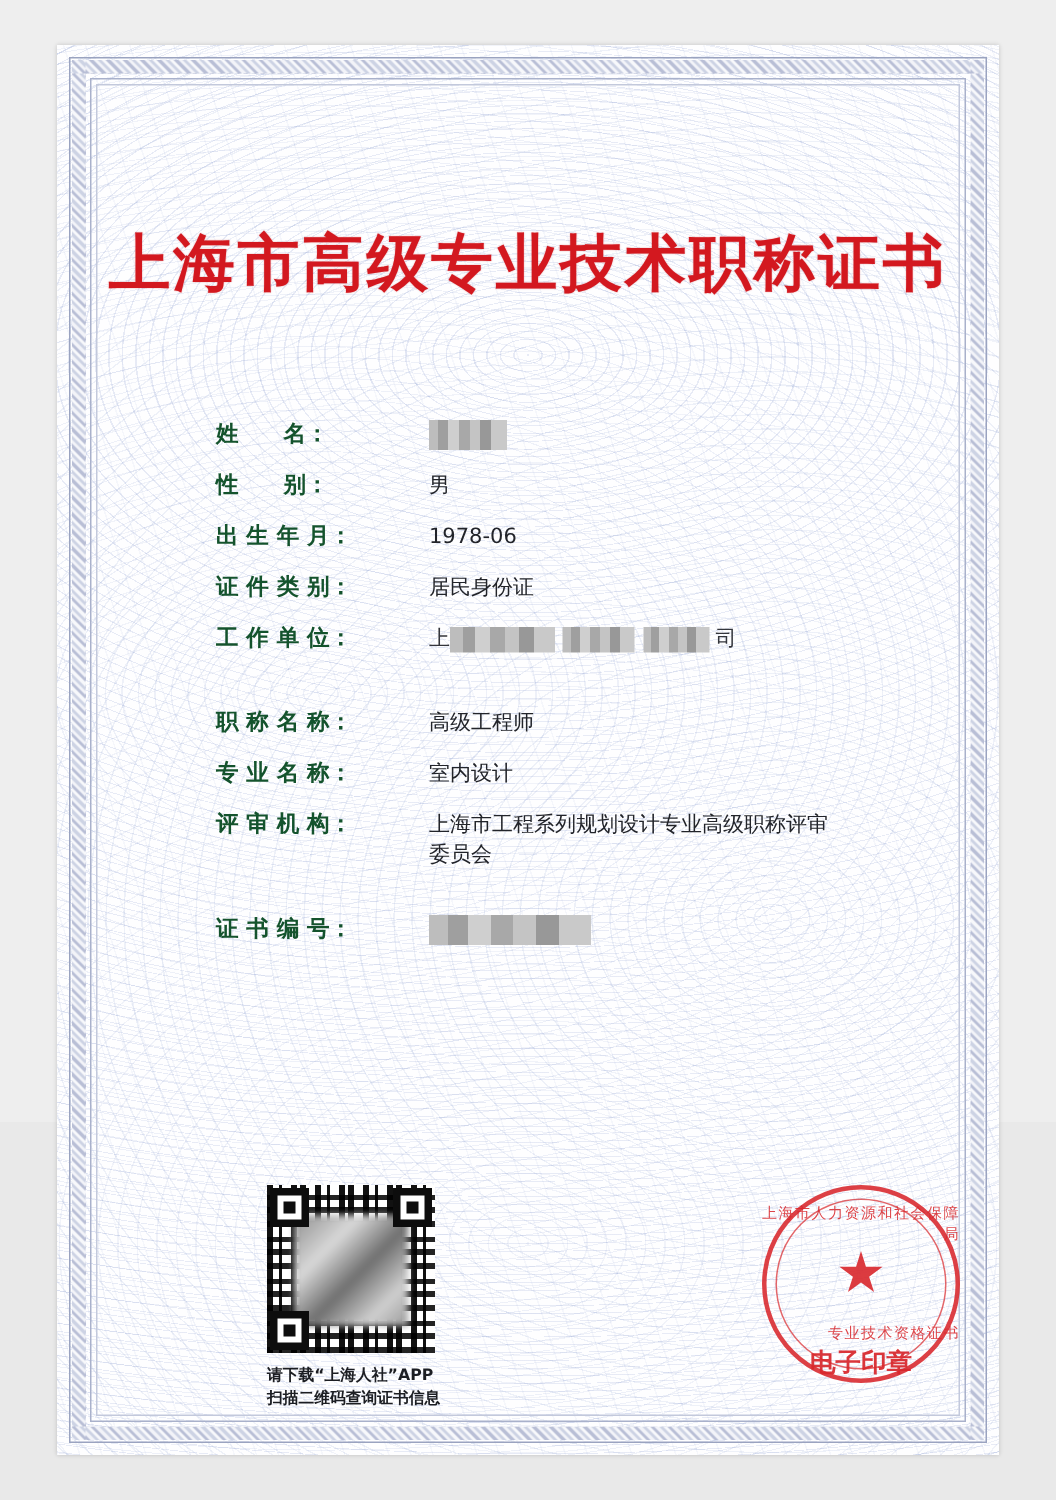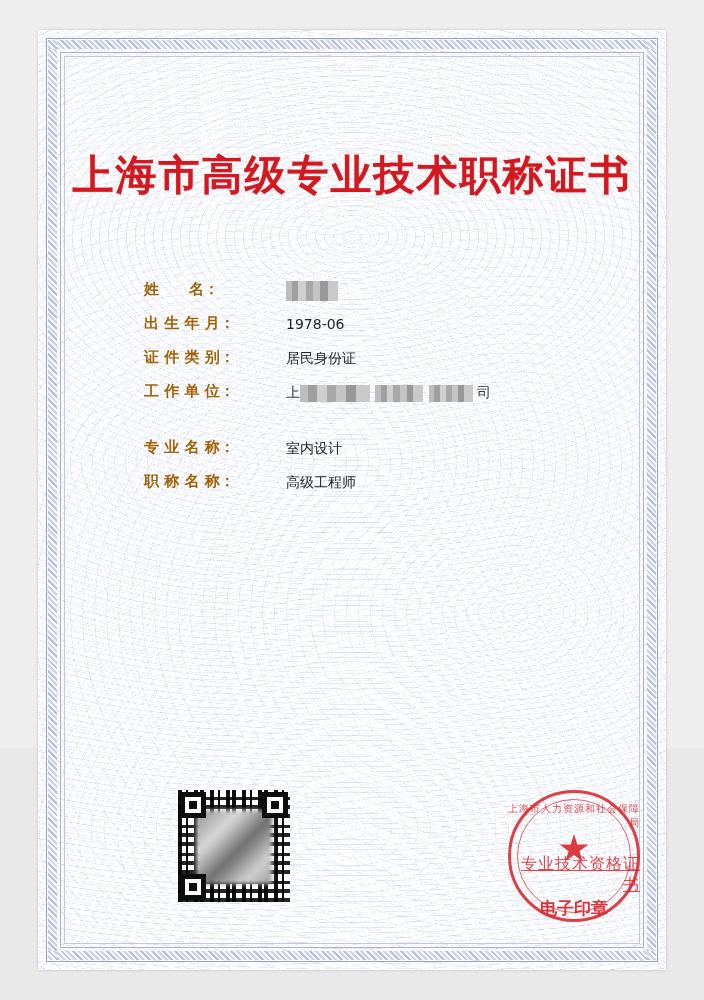--- a/index.html
+++ b/index.html
@@ -121,21 +121,21 @@
     align-items: flex-start;
     margin-bottom: 12px;
     min-height: 22px;
   }
   .field-label {
     width: 132px;
     flex: none;
     font-family: "DejaVu Sans", "Liberation Sans", sans-serif;
     font-size: 15px;
     font-weight: bold;
-    color: #a16207;
+    color: #14532d;
     display: flex;
     justify-content: space-between;
   }
   .field-label.tight {
     letter-spacing: 0;
     display: block;
   }
   .field-value {
     font-family: "DejaVu Sans", "Liberation Sans", sans-serif;
     font-size: 14px;
@@ -264,23 +264,22 @@
     font-family: "DejaVu Sans", "Liberation Sans", sans-serif;
     opacity: 0.85;
   }
   .seal-top-text {
     top: 12px;
     font-size: 10px;
     letter-spacing: 1px;
   }
   .seal-bottom-text {
     bottom: 26px;
-    font-size: 16px;
+    font-size: 10px;
     letter-spacing: 1px;
-    text-decoration: underline;
   }
   .seal-label {
     position: absolute;
     left: 0; width: 100%;
     bottom: 2px;
     text-align: center;
     font-family: "DejaVu Sans", "Liberation Sans", sans-serif;
     font-size: 17px;
     font-weight: bold;
     color: #d8262b;
@@ -304,20 +303,24 @@
 
     <div class="fields">
 
       <div class="field-row">
         <div class="field-label tight">姓　　名：</div>
         <div class="field-value">
           <span class="redact r1"></span>
         </div>
       </div>
 
+      <div class="field-row">
+        <div class="field-label tight">性　　别：</div>
+        <div class="field-value">男</div>
+      </div>
 
       <div class="field-row">
         <div class="field-label tight">出 生 年 月：</div>
         <div class="field-value">1978-06</div>
       </div>
 
       <div class="field-row">
         <div class="field-label tight">证 件 类 别：</div>
         <div class="field-value">居民身份证</div>
       </div>
@@ -326,42 +329,59 @@
       <div class="field-row">
         <div class="field-label tight">工 作 单 位：</div>
         <div class="field-value">
           <span class="unit-pre">上</span><span class="redact r5"></span><span class="redact r6"></span><span class="redact r7"></span><span class="unit-post">司</span>
         </div>
       </div>
 
       <div class="gap-lg"></div>
 
       <div class="field-row">
+        <div class="field-label tight">职 称 名 称：</div>
+        <div class="field-value">高级工程师</div>
+      </div>
+
+      <div class="field-row">
         <div class="field-label tight">专 业 名 称：</div>
         <div class="field-value">室内设计</div>
       </div>
 
       <div class="field-row">
-        <div class="field-label tight">职 称 名 称：</div>
-        <div class="field-value">高级工程师</div>
-      </div>
-
+        <div class="field-label tight">评 审 机 构：</div>
+        <div class="field-value">
+          <div>上海市工程系列规划设计专业高级职称评审</div>
+          <div>委员会</div>
+        </div>
+      </div>
 
       <div class="gap-md"></div>
 
 
+      <div class="field-row">
+        <div class="field-label tight">证 书 编 号：</div>
+        <div class="field-value">
+          <span class="redact r8"></span>
+        </div>
+      </div>
 
     </div>
 
     <div class="qr-wrap">
       <div class="qr">
         <div class="blur-center"></div>
         <div class="eye tl"></div>
         <div class="eye tr"></div>
         <div class="eye bl"></div>
+      </div>
+      <div class="qr-caption">
+        <div>请下载“上海人社”APP</div>
+        <div>扫描二维码查询证书信息</div>
       </div>
     </div>
 
     <div class="seal">
       <div class="seal-ring"></div>
       <div class="seal-ring inner"></div>
       <div class="seal-top-text">上海市人力资源和社会保障局</div>
       <div class="seal-star"></div>
       <div class="seal-bottom-text">专业技术资格证书</div>
       <div class="seal-label">电子印章</div>

